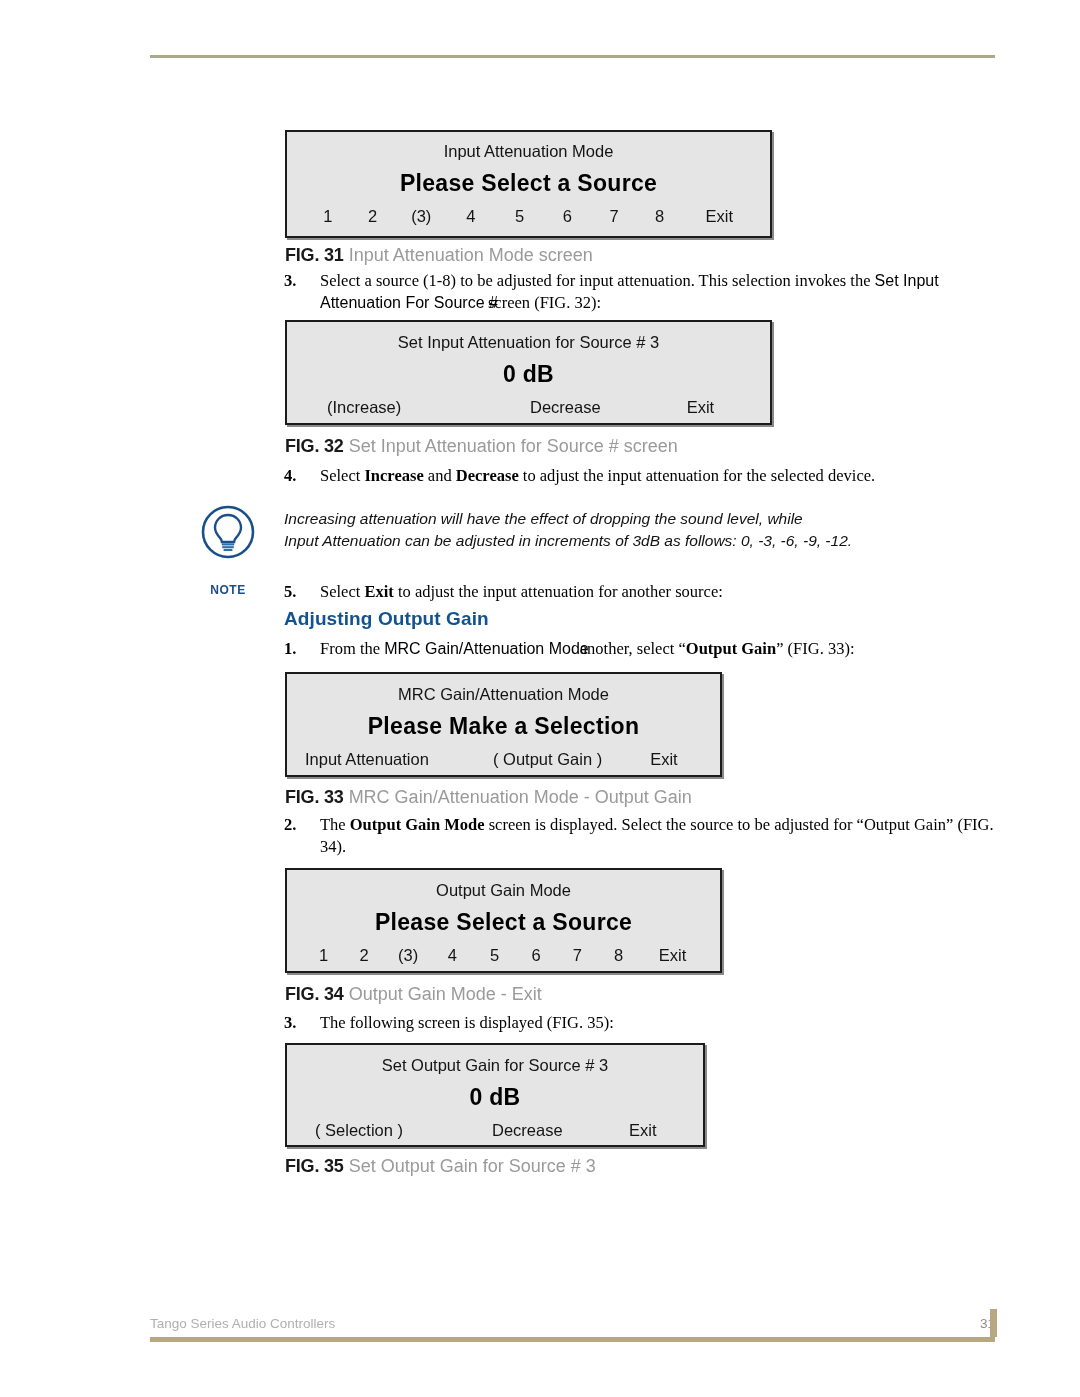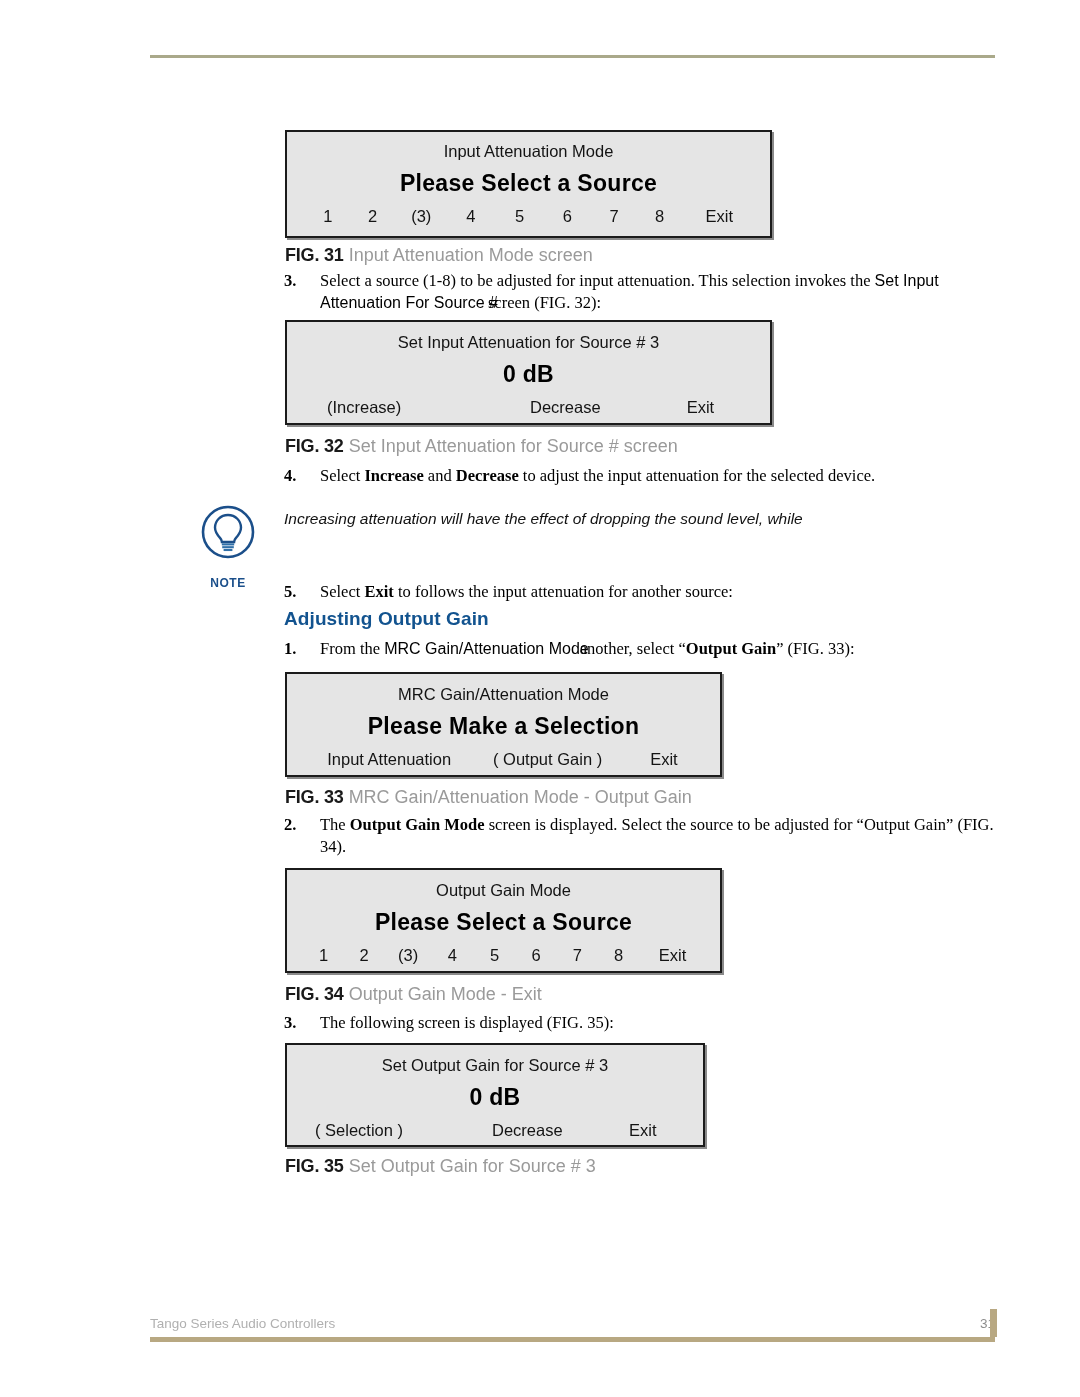--- a/index.html
+++ b/index.html
@@ -114,21 +114,21 @@
     top: 504px;
     width: 62px;
     text-align: center;
   }
   .note-label {
     font-family: "Liberation Sans", sans-serif;
     font-weight: bold;
     font-size: 12px;
     color: #1b4f8a;
     letter-spacing: 0.6px;
-    margin-top: 12px;
+    margin-top: 19px;
   }
   .note-text {
     position: absolute;
     left: 284px;
     top: 508px;
     width: 720px;
     font-family: "Liberation Sans", sans-serif;
     font-style: italic;
     font-size: 15.5px;
     color: #121212;
@@ -234,39 +234,40 @@
     <circle cx="28" cy="28" r="25" fill="none" stroke="#1b4f8a" stroke-width="2.6"></circle>
     <path d="M28 11 C20.5 11 15 16.8 15 23.6 C15 28.2 17.6 31.4 20.2 34.1 C21.4 35.3 21.8 36.4 21.9 38 L34.1 38 C34.2 36.4 34.6 35.3 35.8 34.1 C38.4 31.4 41 28.2 41 23.6 C41 16.8 35.5 11 28 11 Z" fill="none" stroke="#1b4f8a" stroke-width="2.4"></path>
     <line x1="21.8" y1="40.4" x2="34.2" y2="40.4" stroke="#2f6fa8" stroke-width="2.1"></line>
     <line x1="22.2" y1="43.2" x2="33.8" y2="43.2" stroke="#2f6fa8" stroke-width="2.1"></line>
     <line x1="23.6" y1="46.0" x2="32.4" y2="46.0" stroke="#2f6fa8" stroke-width="2.1"></line>
   </svg>
   <div class="note-label">NOTE</div>
 </div>
 <div class="note-text">
   <div>Increasing attenuation will have the effect of dropping the sound level, while</div>
+  <div>Input Attenuation can be adjusted in increments of 3dB as follows: 0, -3, -6, -9, -12.</div>
 </div>
 
 <div class="step" style="left:284px; top:581px; width:716px;">
   <span class="num">5.</span>
-  <span class="body"><span>Select </span><span class="bold">Exit</span><span> to follows the input attenuation for another source:</span></span>
+  <span class="body"><span>Select </span><span class="bold">Exit</span><span> to adjust the input attenuation for another source:</span></span>
 </div>
 
 <div class="section-heading">Adjusting Output Gain</div>
 
 <div class="step" style="left:284px; top:638px; width:716px;">
   <span class="num">1.</span>
   <span class="body"><span>From the </span><span class="sans">MRC Gain/Attenuation Mode</span><span style="margin-left:-9px;">another, select “</span><span class="bold">Output Gain</span><span>” (FIG. 33):</span></span>
 </div>
 
 <div class="lcd" style="left:285px; top:672px; width:437px; height:105px; padding:11px 14px 0 14px;">
   <div class="lcd-title">MRC Gain/Attenuation Mode</div>
   <div class="lcd-big" style="margin-top:9px;">Please Make a Selection</div>
   <div class="lcd-row" style="margin-top:10px;">
-    <span class="cell" style="width:170px; text-align:center; padding-left:4px;">Input Attenuation</span>
+    <span class="cell" style="width:170px; text-align:left; padding-left:4px;">Input Attenuation</span>
     <span class="cell" style="width:150px;">( Output Gain )</span>
     <span class="cell" style="width:85px;">Exit</span>
   </div>
 </div>
 <div class="fig-caption" style="left:285px; top:787px;">
   <b>FIG. 33</b><span>MRC Gain/Attenuation Mode - Output Gain</span>
 </div>
 
 <div class="step" style="left:284px; top:814px; width:716px;">
   <span class="num">2.</span>

